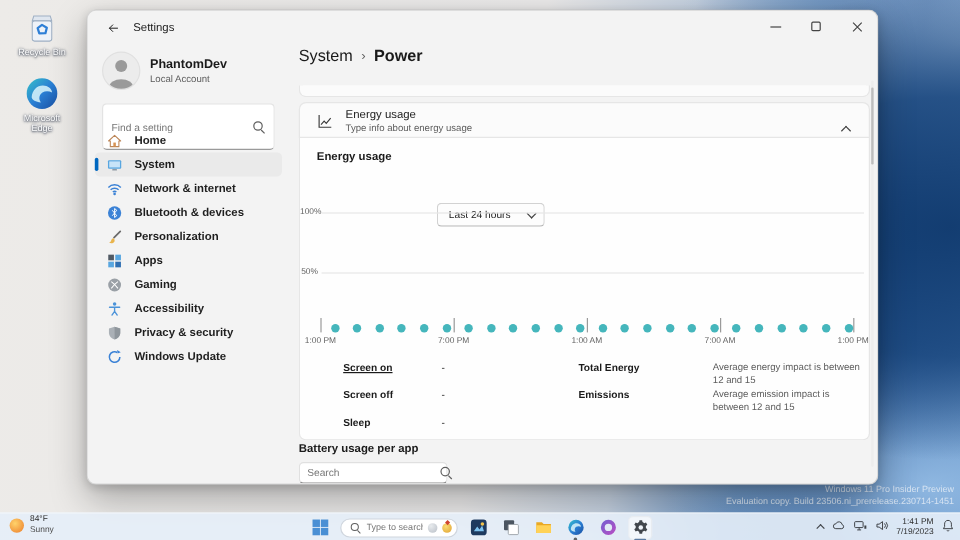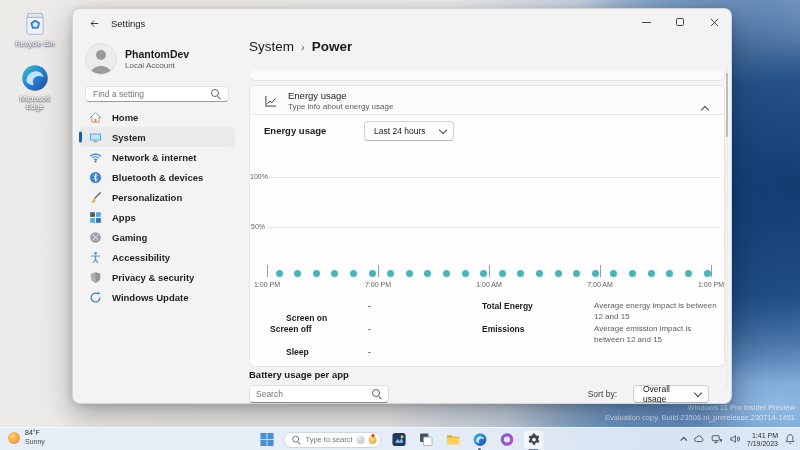--- a/index.html
+++ b/index.html
@@ -32,21 +32,21 @@
   .wc { width:34px; height:26px; display:flex; align-items:center; justify-content:center; }
   .min-glyph { width:9px; height:1px; background:#444; }
   .max-glyph { width:8px; height:8px; border:1px solid #444; border-radius:1.5px; }
   
   .sidebar { position:absolute; left:0; top:28px; width:168px; bottom:0; }
   .avatar { position:absolute; left:12px; top:6px; width:32px; height:32px; border-radius:50%; background:#ececec; border:1px solid #e0e0e0; overflow:hidden; }
   .avatar::before { content:''; position:absolute; top:6px; left:50%; transform:translateX(-50%); width:10px; height:10px; border-radius:50%; background:#9a9a9a; }
   .avatar::after { content:''; position:absolute; bottom:-5px; left:50%; transform:translateX(-50%); width:20px; height:13px; border-radius:50% 50% 0 0; background:#9a9a9a; }
   .user-name { position:absolute; left:52px; top:11px; font-size:10.5px; font-weight:bold; color:#1b1b1b; }
   .user-type { position:absolute; left:52px; top:24px; font-size:8px; color:#5d5d5d; }
-  .find-box { position:absolute; left:12px; top:49px; width:144px; height:16px; background:#fff; border:1px solid #e3e3e3; border-bottom:1px solid #9a9a9a; border-radius:4px; display:flex; align-items:center; padding:0 7px; }
+  .find-box { position:absolute; left:12px; top:49px; width:144px; height:39px; background:#fff; border:1px solid #e3e3e3; border-bottom:1px solid #9a9a9a; border-radius:4px; display:flex; align-items:center; padding:0 7px; }
   .find-box input { flex:1; border:none; outline:none; background:transparent; font-size:8.5px; color:#1b1b1b; font-family:inherit; }
   input::placeholder { color:#767676; opacity:1; }
   .mag { position:relative; width:10px; height:10px; flex:0 0 auto; }
   .mag::before { content:''; position:absolute; left:0; top:0; width:6px; height:6px; border:1.2px solid #5f5f5f; border-radius:50%; }
   .mag::after { content:''; position:absolute; left:7px; top:7px; width:3.6px; height:1.2px; background:#5f5f5f; transform:rotate(45deg); transform-origin:0 0; }
   .nav { position:absolute; left:6px; right:6px; top:70px; }
   .nav-item { position:relative; height:20px; display:flex; align-items:center; padding-left:10px; border-radius:4px; margin-bottom:0; }
   .nav-item.selected { background:#eaeaea; }
   .nav-item.selected::before { content:''; position:absolute; left:0; top:50%; transform:translateY(-50%); width:3px; height:11px; border-radius:2px; background:#0067c0; }
   .nav-ic { width:13px; height:13px; display:flex; align-items:center; justify-content:center; }
@@ -63,35 +63,35 @@
   .ch-icon { position:absolute; left:14px; top:8px; width:14px; height:14px; }
   .ch-icon svg { width:14px; height:14px; }
   .ch-title { position:absolute; left:38px; top:4px; font-size:9.5px; color:#1b1b1b; }
   .ch-sub { position:absolute; left:38px; top:16px; font-size:8px; color:#5d5d5d; }
   .ch-chev { position:absolute; right:16px; top:13px; }
   .chev { display:inline-block; width:6px; height:6px; border-right:1.2px solid #444; border-bottom:1.2px solid #444; }
   .chev.up { transform:rotate(-135deg); }
   .chev.down { transform:rotate(45deg); margin-top:-3px; }
   .card-body { position:absolute; left:8px; top:78px; width:476px; height:252px; background:#fefefe; border:1px solid #e6e6e6; border-top:none; border-radius:0 0 6px 6px; }
   .cb-row-label { position:absolute; left:14px; top:10px; font-size:9.5px; font-weight:bold; color:#1b1b1b; }
-  .dropdown { position:absolute; display:flex; align-items:center; justify-content:space-between; background:#fdfdfd; border:1px solid #d2d2d2; border-bottom-color:#b5b5b5; border-radius:4px; padding:0 7px 0 9px; font-size:8.5px; color:#1b1b1b; }
+  .dropdown { position:absolute; display:flex; align-items:center; justify-content:space-between; background:#fdfdfd; border:1px solid #d2d2d2; border-bottom-color:#b5b5b5; border-radius:4px; padding:0 7px 0 9px; font-size:8.5px; color:#1b1b1b;margin-top:48px; }
   .dd-range { left:114px; top:6px; width:90px; height:20px; }
   
   .gridline { position:absolute; height:1px; background:#e6e6e6; left:18px; width:452px; }
   .ylabel { position:absolute; left:0; width:15px; text-align:right; font-size:7px; color:#626262; }
   .xtick { position:absolute; width:1px; height:12px; background:#9a9a9a; top:150px; }
   .xlabel { position:absolute; top:166px; font-size:7px; color:#626262; transform:translateX(-50%); white-space:nowrap; }
   .dot { position:absolute; width:7px; height:7px; border-radius:50%; }
   
   .stat-label { position:absolute; font-size:8.5px; font-weight:bold; color:#1b1b1b; }
   .stat-value { position:absolute; font-size:8.5px; color:#1b1b1b; }
   .stat-value.long { font-size:8px; color:#5d5d5d; width:128px; line-height:10.5px; }
   
   .bat-title { position:absolute; left:8px; top:332px; font-size:9.5px; font-weight:bold; color:#1b1b1b; }
-  .bat-search { position:absolute; left:8px; top:348px; width:140px; height:18px; background:#fff; border:1px solid #e0e0e0; border-bottom:1px solid #8a8a8a; border-radius:4px; display:flex; align-items:center; padding:0 6px; }
+  .bat-search { position:absolute; left:8px; top:348px; width:124px; height:18px; background:#fff; border:1px solid #e0e0e0; border-bottom:1px solid #8a8a8a; border-radius:4px; display:flex; align-items:center; padding:0 6px; }
   .bat-search input { flex:1; border:none; outline:none; background:transparent; font-size:8.5px; font-family:inherit; }
   .sort-group { position:absolute; right:22px; top:348px; display:flex; align-items:center; gap:16px; }
   .sort-label { font-size:8.5px; color:#3a3a3a; }
   .dd-sort { position:relative; width:76px; height:18px; display:flex; }
   .scroll-rail { position:absolute; right:3px; top:58px; bottom:14px; width:2px; background:#ededed; border-radius:2px; }
   .scroll-thumb { position:absolute; right:3px; top:64px; width:2px; height:64px; background:#bdbdbd; border-radius:2px; }
   
   .taskbar { position:absolute; left:0; right:0; bottom:0; height:23px; background:rgba(230,238,248,.9); border-top:1px solid rgba(255,255,255,.6); z-index:10; }
   .weather { position:absolute; left:8px; top:1px; display:flex; align-items:center; gap:5px; }
   .sun { width:12px; height:12px; border-radius:50%; background:radial-gradient(circle at 38% 35%, #ffd36b, #f0913a 75%); }
@@ -334,23 +334,23 @@
             <div class="dot" style="background: rgb(69, 182, 188); left: 323.239px; top: 154.5px;"></div>
             <div class="dot" style="background: rgb(69, 182, 188); left: 341.848px; top: 154.5px;"></div>
             <div class="dot" style="background: rgb(69, 182, 188); left: 360.457px; top: 154.5px;"></div>
             <div class="dot" style="background: rgb(69, 182, 188); left: 379.065px; top: 154.5px;"></div>
             <div class="dot" style="background: rgb(69, 182, 188); left: 397.674px; top: 154.5px;"></div>
             <div class="dot" style="background: rgb(69, 182, 188); left: 416.283px; top: 154.5px;"></div>
             <div class="dot" style="background: rgb(69, 182, 188); left: 434.891px; top: 154.5px;"></div>
             <div class="dot" style="background: rgb(69, 182, 188); left: 453.5px; top: 154.5px;"></div>
           </div>
         <div id="energy-stats">
-            <div class="stat-label" style="left: 36px; top: 198px;">Screen on</div>
+            <div class="stat-label" style="left: 36px; top: 186px; text-decoration: underline;">Screen on</div>
             <div class="stat-value" style="left: 118px; top: 186px;">-</div>
-            <div class="stat-label" style="left: 20px; top: 209px;">Screen off</div>
+            <div class="stat-label" style="left: 36px; top: 209px;">Screen off</div>
             <div class="stat-value" style="left: 118px; top: 209px;">-</div>
             <div class="stat-label" style="left: 36px; top: 232px;">Sleep</div>
             <div class="stat-value" style="left: 118px; top: 232px;">-</div>
             <div class="stat-label" style="left: 232px; top: 186px;">Total Energy</div>
             <div class="stat-value long" style="left: 344px; top: 186px;">Average energy impact is between 12 and 15</div>
             <div class="stat-label" style="left: 232px; top: 209px;">Emissions</div>
             <div class="stat-value long" style="left: 344px; top: 209px;">Average emission impact is between 12 and 15</div>
           </div>
       </div>
 

